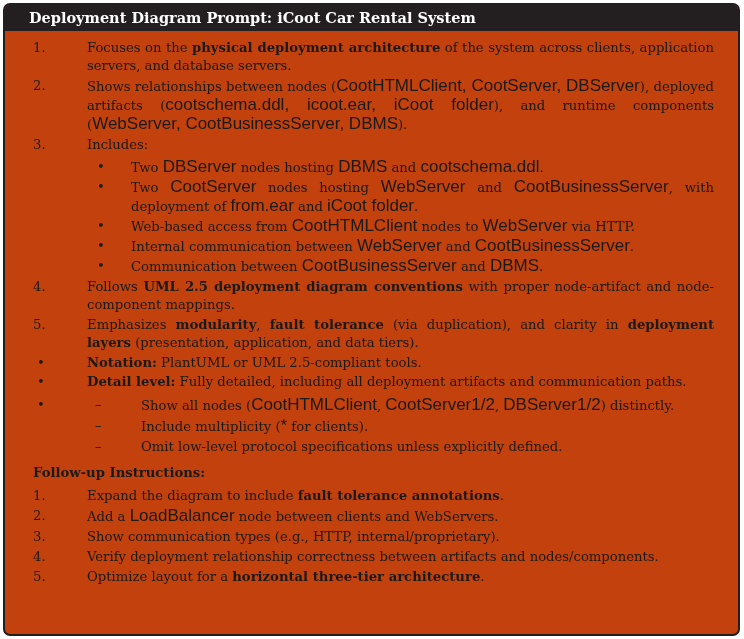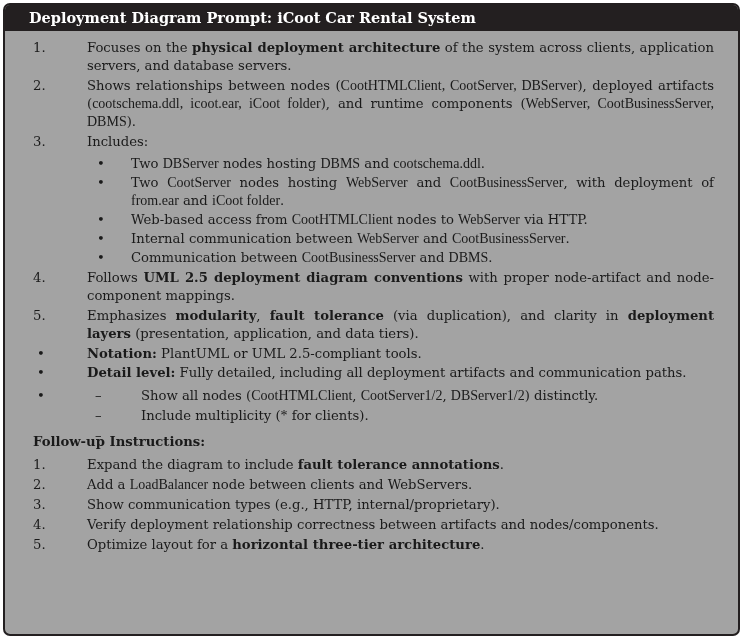--- a/index.html
+++ b/index.html
@@ -1,36 +1,36 @@
 <!DOCTYPE html>
 <html><head>
 <meta charset="utf-8">
 <style>
   html, body { margin:0; padding:0; background:#ffffff; }
   body { width:744px; height:639px; overflow:hidden; font-family:"DejaVu Serif", serif; color:#1a1a1a; }
   .box {
     position:absolute; left:3px; top:3px; width:737px; height:633px;
-    border:2px solid #231f20; border-radius:7px; background:#a3a3a3; box-sizing:border-box; overflow:hidden;
+    border:2px solid #231f20; border-radius:7px; background:#c2410c; box-sizing:border-box; overflow:hidden;
   }
   .hdr {
     background:#231f20; color:#ffffff; height:26px; line-height:26px;
     padding-left:24px; font-size:14.5px; font-weight:bold;
   }
   .content { padding:8px 24px 0 28px; font-size:13.2px; line-height:18px; }
   .intro { margin:0 0 6px 0; }
   .ol { margin:0; padding:0; list-style:none; }
   .ol > li { position:relative; padding-left:54px; margin-bottom:2px; text-align:justify; }
   .ol > li > .num { position:absolute; left:0; top:0; }
   .ul { list-style:none; padding:0; margin:4px 0 2px 0; }
   .ul > li { position:relative; padding-left:44px; margin-bottom:1px; }
   .ul > li > .bul { position:absolute; left:10px; top:0; }
   .dash { list-style:none; padding:0; margin:5px 0 0 0; }
   .dash > li { position:relative; padding-left:54px; margin-bottom:2px; }
   .dash > li > .d { position:absolute; left:12px; top:0; }
-  .mono { font-family:Liberation Serif, serif; font-size:14px; }
+  .mono { font-family:Liberation Sans, sans-serif; font-size:17px; }
   b { font-weight:bold; }
   .sec { font-weight:bold; margin:8px 0 5px 0; }
   .req { list-style:none; padding:0; margin:0; }
   .req > li { position:relative; padding-left:54px; margin-bottom:1px; }
   .req > li > .bul { position:absolute; left:4px; top:0; }
 </style>
 </head>
 <body>
 
 <div class="box">
@@ -58,21 +58,21 @@
       <li><span class="num">5.</span><span>Emphasizes </span><b>modularity</b><span>, </span><b>fault tolerance</b><span> (via duplication), and clarity in </span><b>deployment layers</b><span> (presentation, application, and data tiers).</span></li>
     </ol>
 
     <ul class="req">
       <li><span class="bul">•</span><b>Notation:</b><span> PlantUML or UML 2.5-compliant tools.</span></li>
       <li><span class="bul">•</span><b>Detail level:</b><span> Fully detailed, including all deployment artifacts and communication paths.</span></li>
       <li><span class="bul">•</span>
         <ul class="dash" style="margin-left:-54px;">
           <li style="padding-left:108px;"><span class="d" style="left:62px;">–</span><span>Show all nodes (</span><span class="mono">CootHTMLClient</span><span>, </span><span class="mono">CootServer1/2</span><span>, </span><span class="mono">DBServer1/2</span><span>) distinctly.</span></li>
           <li style="padding-left:108px;"><span class="d" style="left:62px;">–</span><span>Include multiplicity (</span><span class="mono">*</span><span> for clients).</span></li>
-          <li style="padding-left:108px;"><span class="d" style="left:62px;">–</span></li>
+          <li style="padding-left:108px;"><span class="d" style="left:62px;">–</span><span>Omit low-level protocol specifications unless explicitly defined.</span></li>
         </ul>
       </li>
     </ul>
 
     <div class="sec">Follow-up Instructions:</div>
     <ol class="ol">
       <li><span class="num">1.</span><span>Expand the diagram to include </span><b>fault tolerance annotations</b><span>.</span></li>
       <li><span class="num">2.</span><span>Add a </span><span class="mono">LoadBalancer</span><span> node between clients and WebServers.</span></li>
       <li><span class="num">3.</span><span>Show communication types (e.g., HTTP, internal/proprietary).</span></li>
       <li><span class="num">4.</span><span>Verify deployment relationship correctness between artifacts and nodes/components.</span></li>

